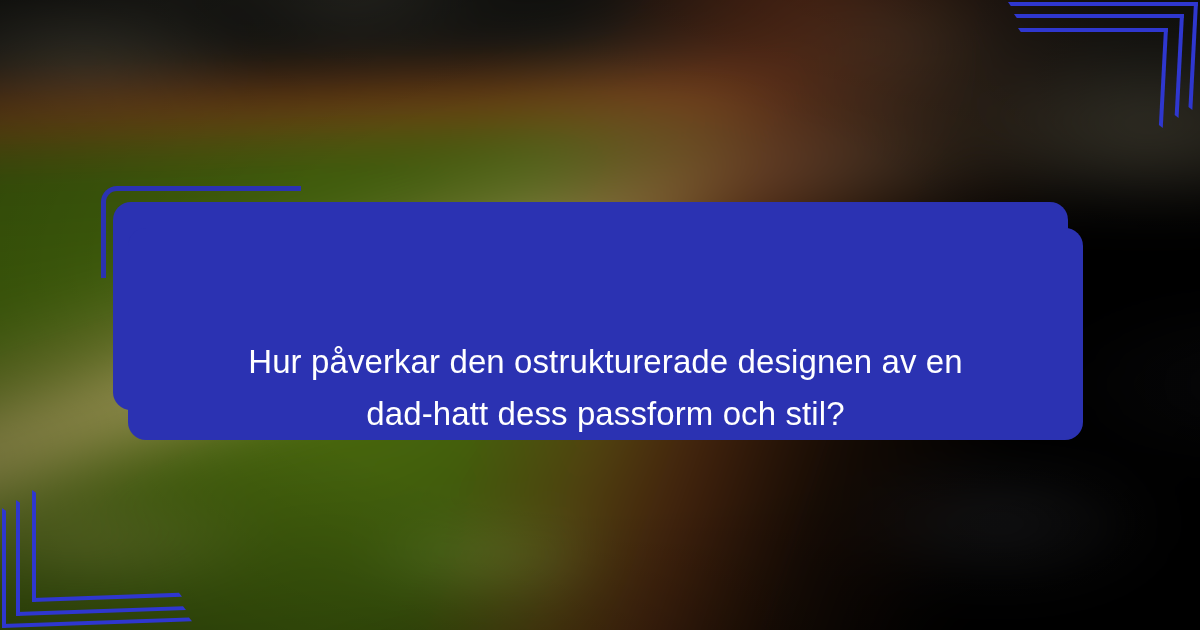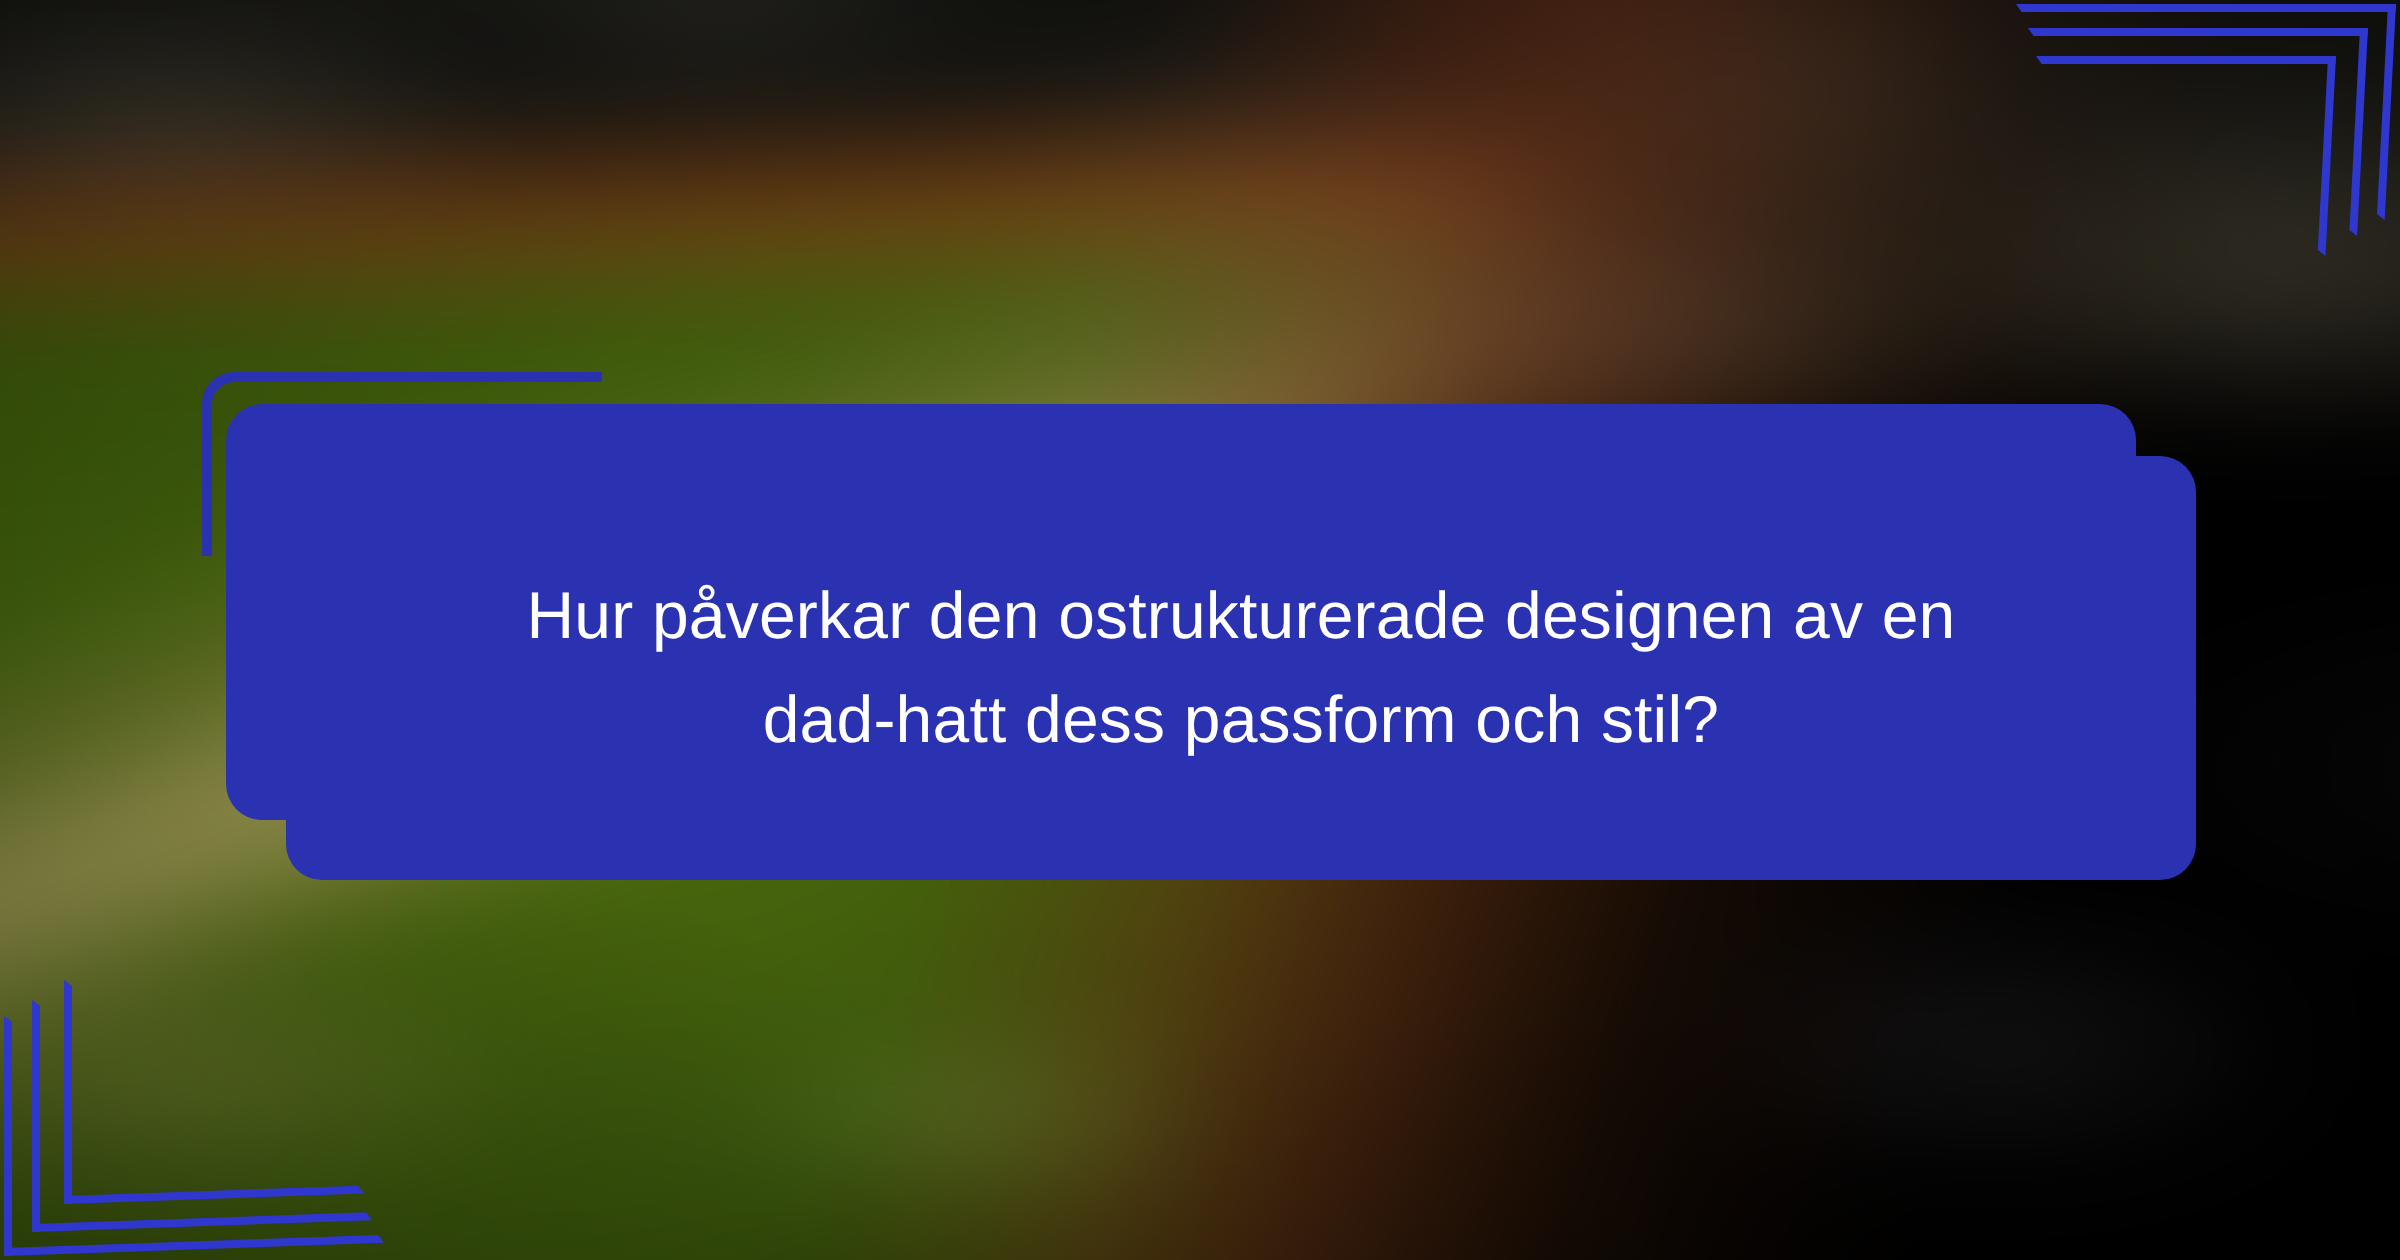--- a/index.html
+++ b/index.html
@@ -148,27 +148,27 @@
     position: absolute;
     left: 113px;
     top: 202px;
     width: 955px;
     height: 208px;
     border-radius: 18px;
   }
 
   .card-front {
     position: absolute;
-    left: 143px;
+    left: 128px;
     top: 228px;
     width: 955px;
     height: 212px;
     border-radius: 18px;
     display: flex;
-    align-items: center;
+    align-items: flex-end;
     justify-content: center;
     padding: 0 48px;
   }
 
   .card-title {
     color: #ffffff;
     font-size: 33px;
     line-height: 52px;
     font-weight: 400;
     text-align: center;

